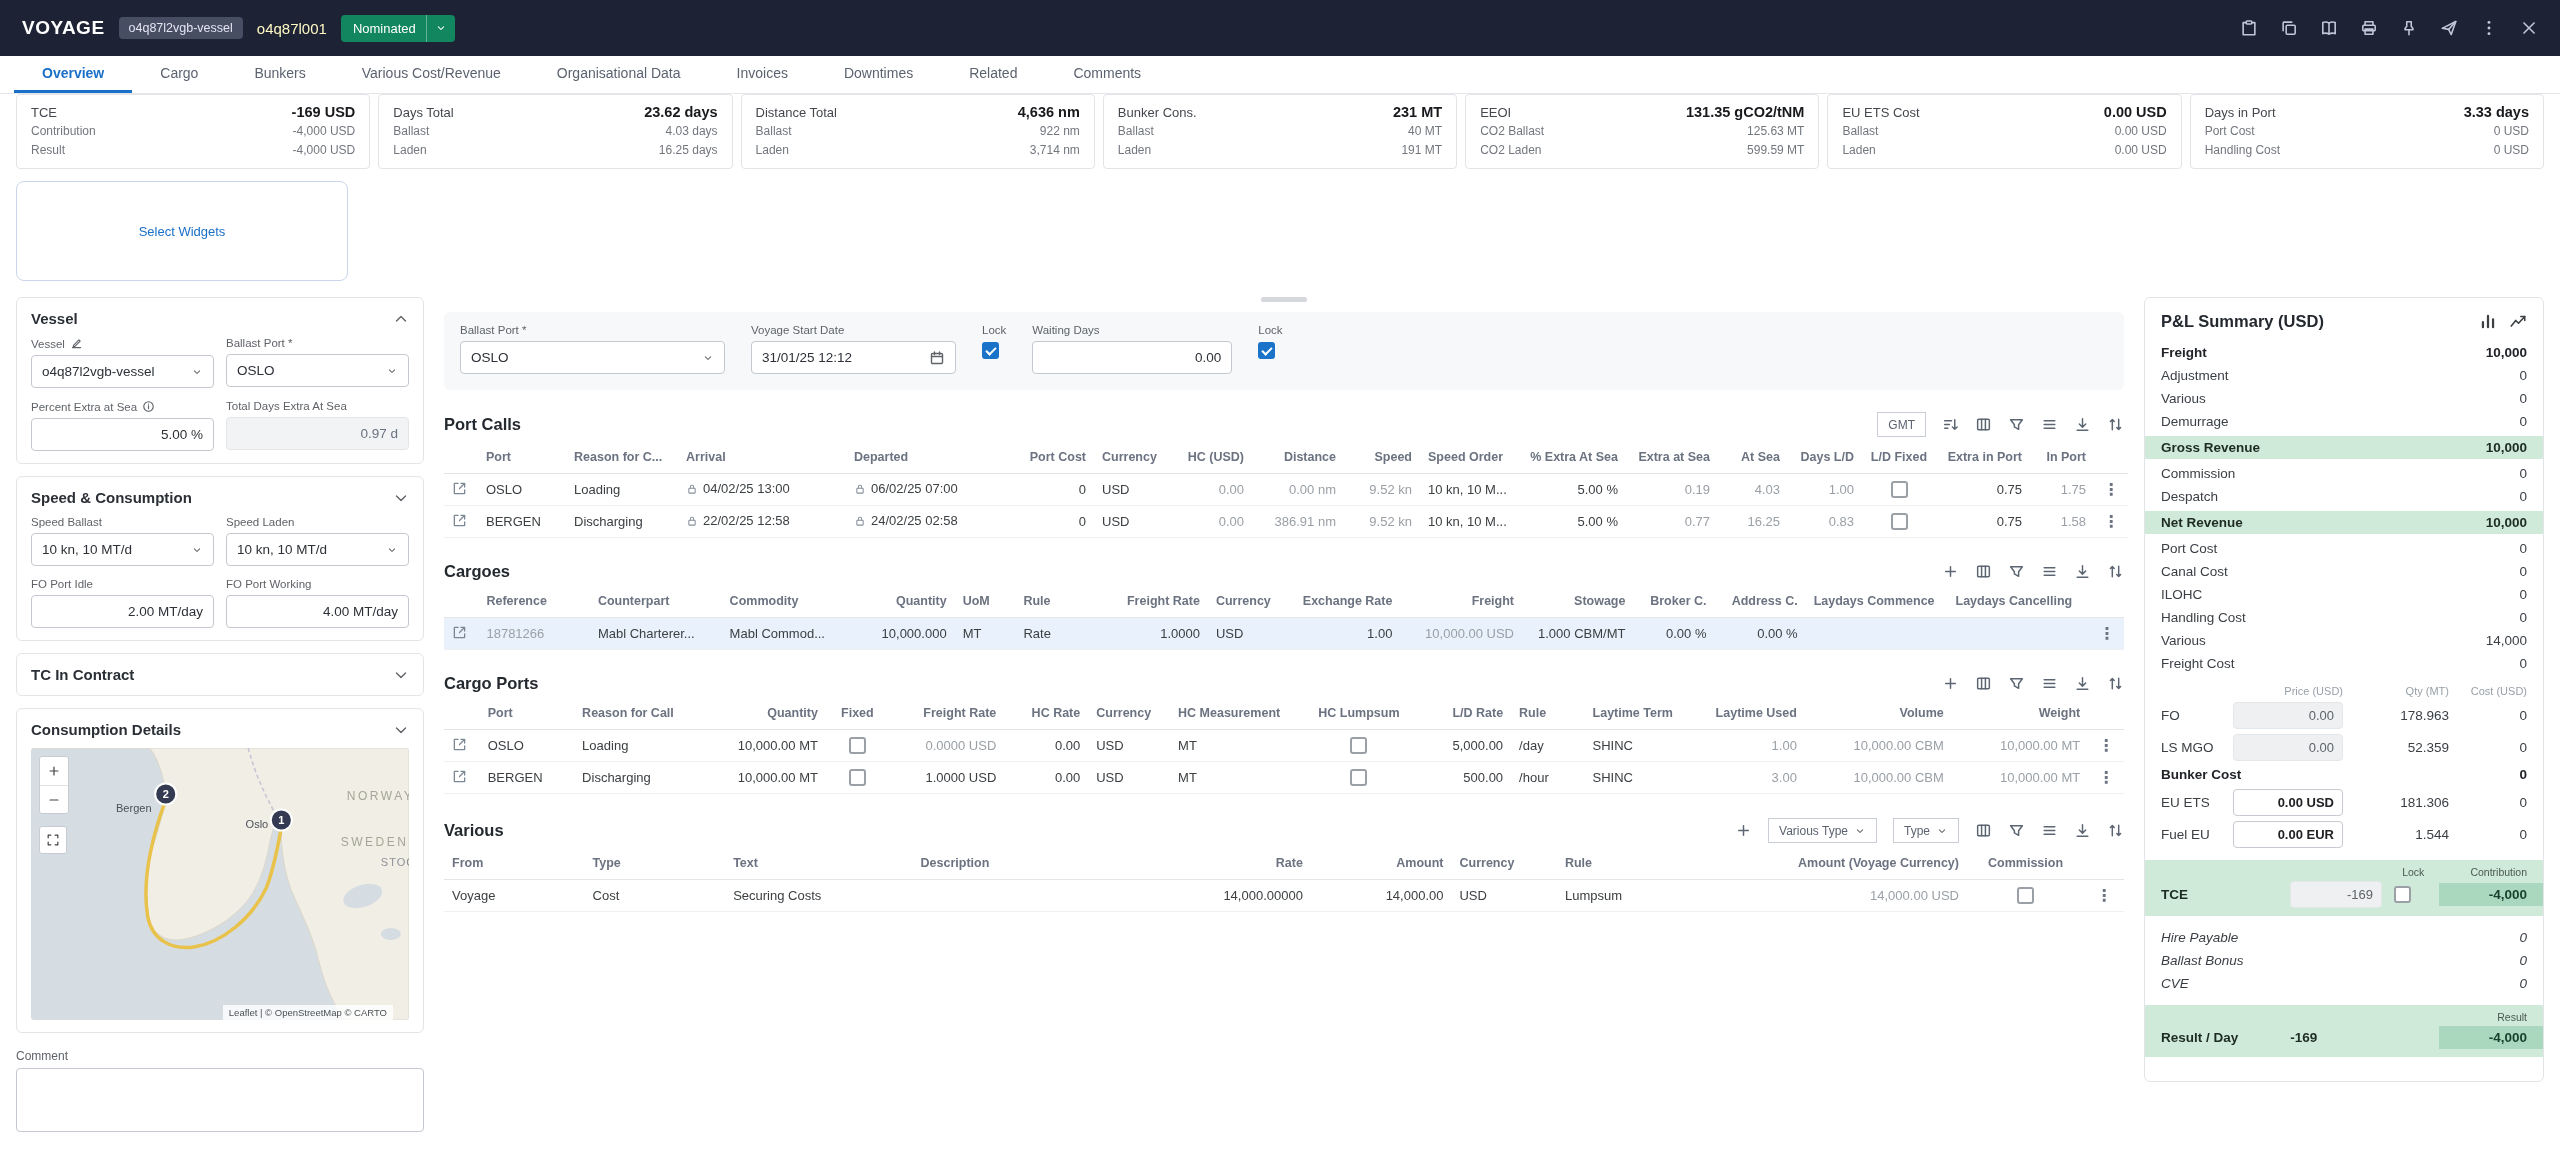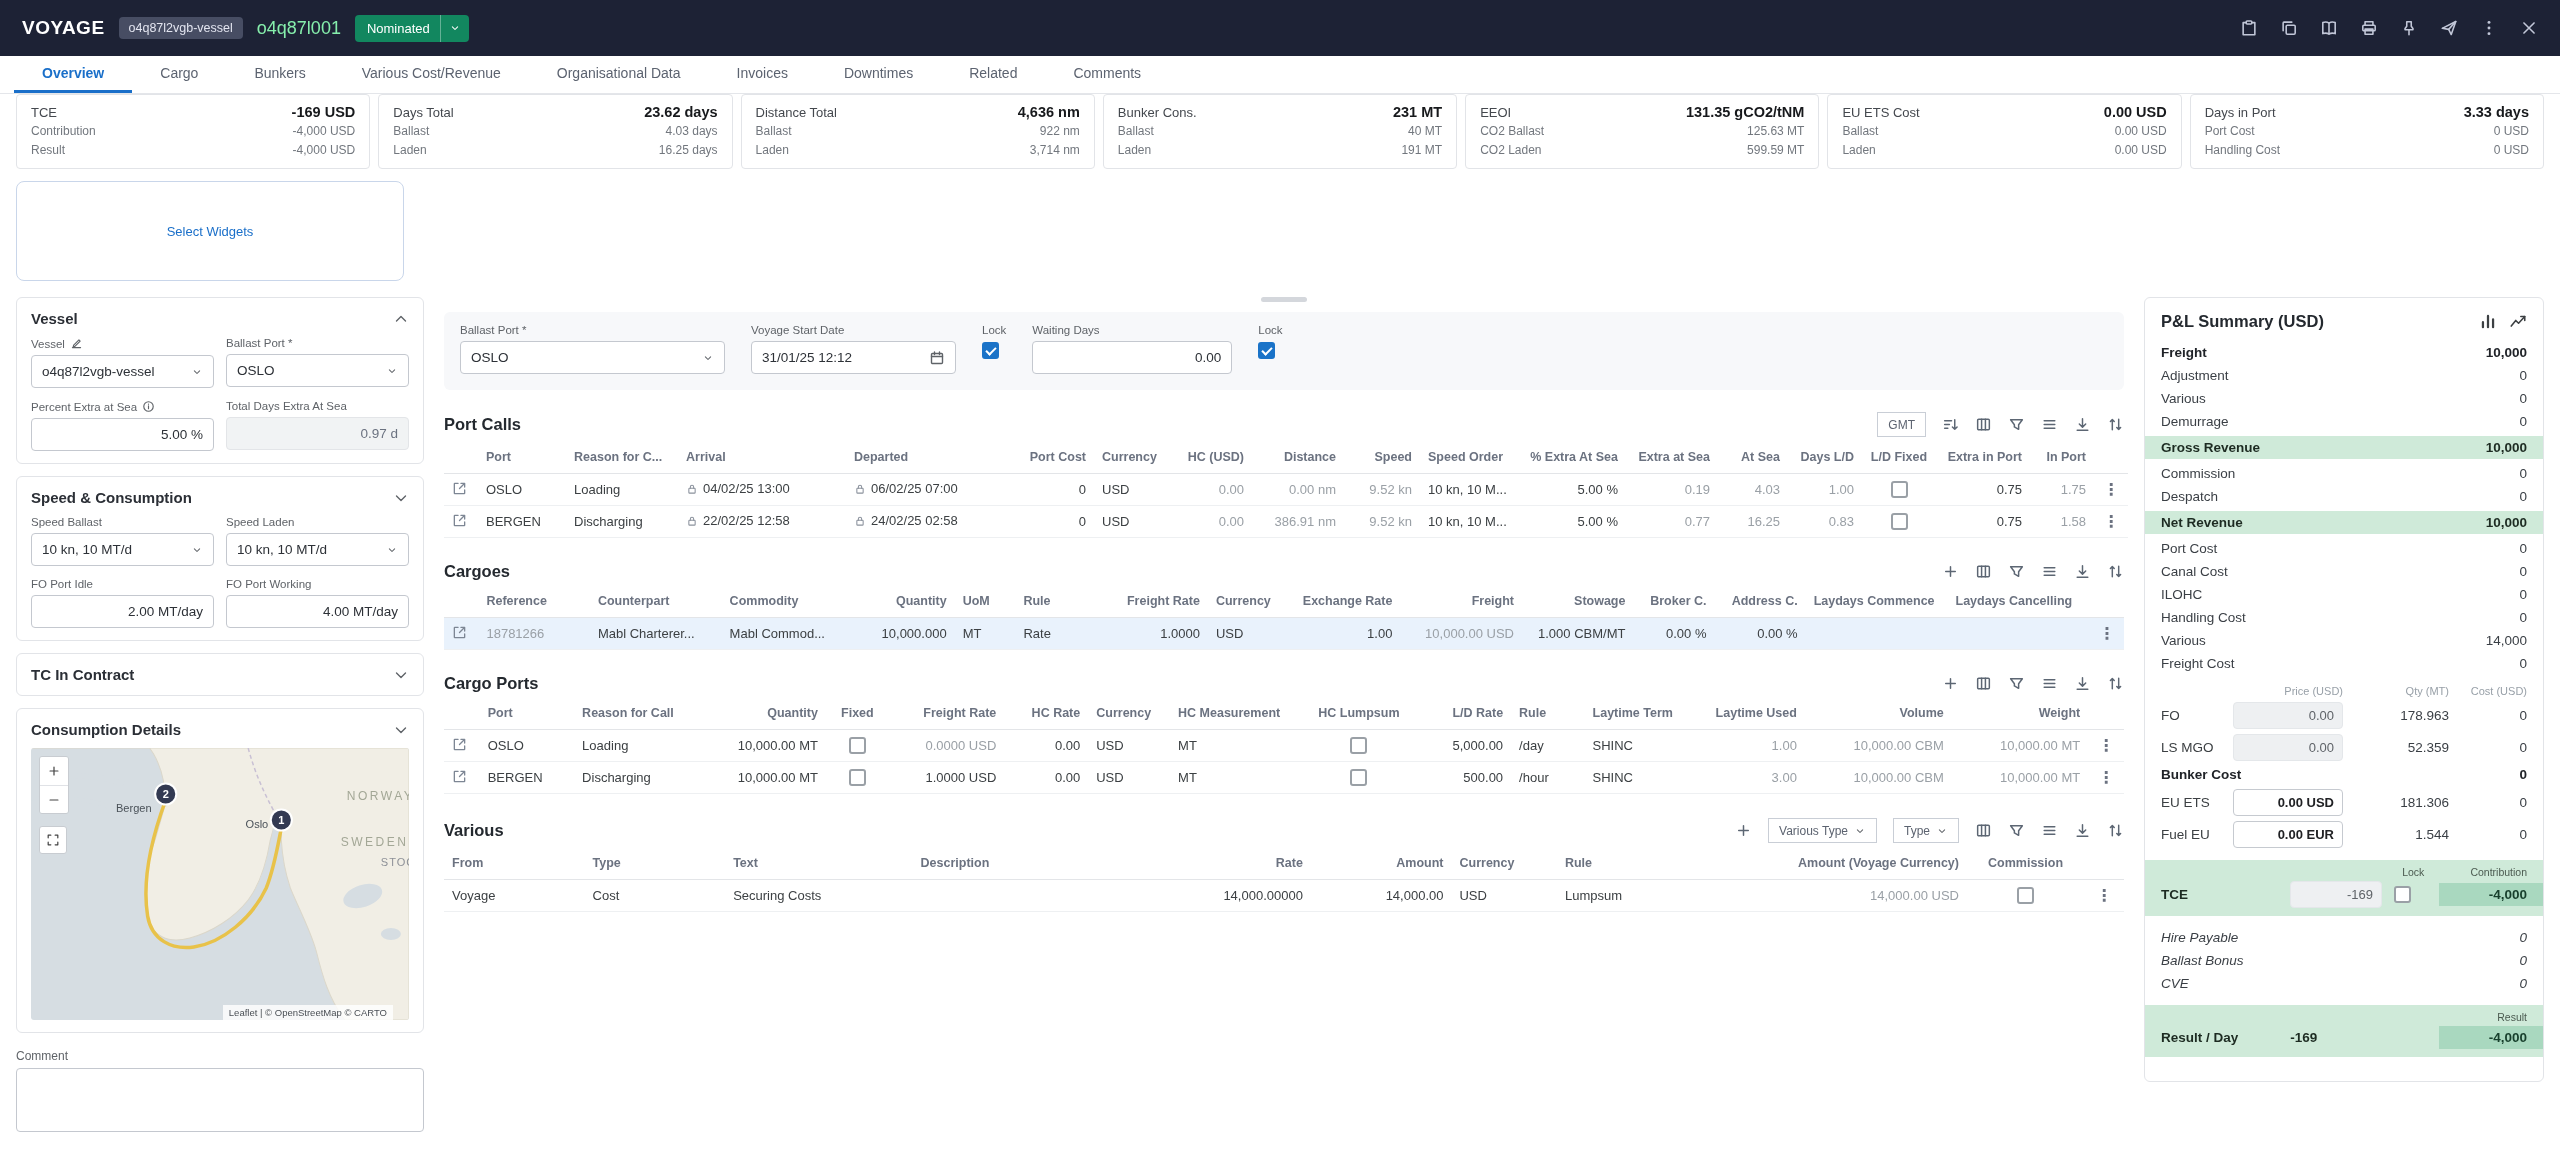--- a/index.html
+++ b/index.html
@@ -5,21 +5,21 @@
   * { box-sizing: border-box; margin: 0; padding: 0; }
   html,body { width:2560px; height:1164px; overflow:hidden; }
   body { font-family:"Liberation Sans","DejaVu Sans",sans-serif; background:#fff; color:#3c4043; }
   .app { width:2560px; height:1164px; display:flex; flex-direction:column; overflow:hidden; }
 
   
   .topbar { height:56px; background:#1d2235; display:flex; align-items:center; justify-content:space-between; padding:0 22px; flex:none; }
   .tb-left { display:flex; align-items:center; gap:14px; }
   .tb-title { color:#fff; font-weight:700; font-size:19px; letter-spacing:.5px; }
   .tb-badge { background:#474d63; color:#e3e5f0; font-size:12.5px; padding:4px 10px; border-radius:4px; cursor:pointer; }
-  .tb-code { color:#86efac; font-size:18px; }
+  .tb-code { color:#fef9c3; font-size:15px; }
   .tb-status { display:inline-flex; align-items:center; background:#12875f; color:#fff; font-size:13px; border-radius:4px; height:27px; padding:0 0 0 12px; cursor:pointer; }
   .tb-status .st-sep { width:1px; height:100%; background:rgba(255,255,255,.35); margin-left:10px; }
   .tb-status .icn { width:12px; height:12px; margin:0 8px; color:#fff; }
   .tb-icons { display:flex; align-items:center; gap:22px; }
   .tbi { width:18px; height:18px; color:#c2c7d8; cursor:pointer; }
 
   
   .tabbar { height:38px; border-bottom:1px solid #e4e6ea; display:flex; align-items:stretch; padding:0 14px; flex:none; background:#fff; }
   .tab { display:flex; align-items:center; padding:0 28px; font-size:14px; color:#5c6370; cursor:pointer; border-bottom:3px solid transparent; }
   .tab.active { color:#1a6fc9; font-weight:700; border-bottom-color:#1a6fc9; }
@@ -30,21 +30,21 @@
 
   
   .kpi-strip { display:flex; gap:8px; margin:0 16px; flex:none; }
   .kpi { flex:1; background:#fff; border:1px solid #e2e4e8; border-radius:4px; padding:8px 14px; }
   .krow { display:flex; justify-content:space-between; align-items:baseline; line-height:19px; }
   .krow.main .kl { font-size:13px; color:#44484e; }
   .krow.main .kv { font-size:14.5px; font-weight:700; color:#17191c; }
   .skl,.skv { font-size:12px; color:#72777e; }
 
   
-  .widgets-box { margin:12px 16px 0; width:388px; height:100px; border:1px solid #c9d6ea; border-radius:8px; background:#fff; display:flex; align-items:center; justify-content:center; flex:none; }
+  .widgets-box { margin:12px 16px 0; width:332px; height:100px; border:1px solid #c9d6ea; border-radius:8px; background:#fff; display:flex; align-items:center; justify-content:center; flex:none; }
   .widgets-link { font-size:13px; color:#1a6fc9; cursor:pointer; }
 
   
   .content { flex:1; display:flex; gap:20px; padding:16px 16px 0; overflow:hidden; align-items:flex-start; }
   .left { width:408px; flex:none; display:flex; flex-direction:column; gap:12px; }
   .center { flex:1; min-width:0; }
   .right { width:400px; flex:none; }
   .panel { background:#fff; border:1px solid #e2e4e8; border-radius:6px; padding:12px 14px; }
 
   .sec-hdr { display:flex; justify-content:space-between; align-items:center;

